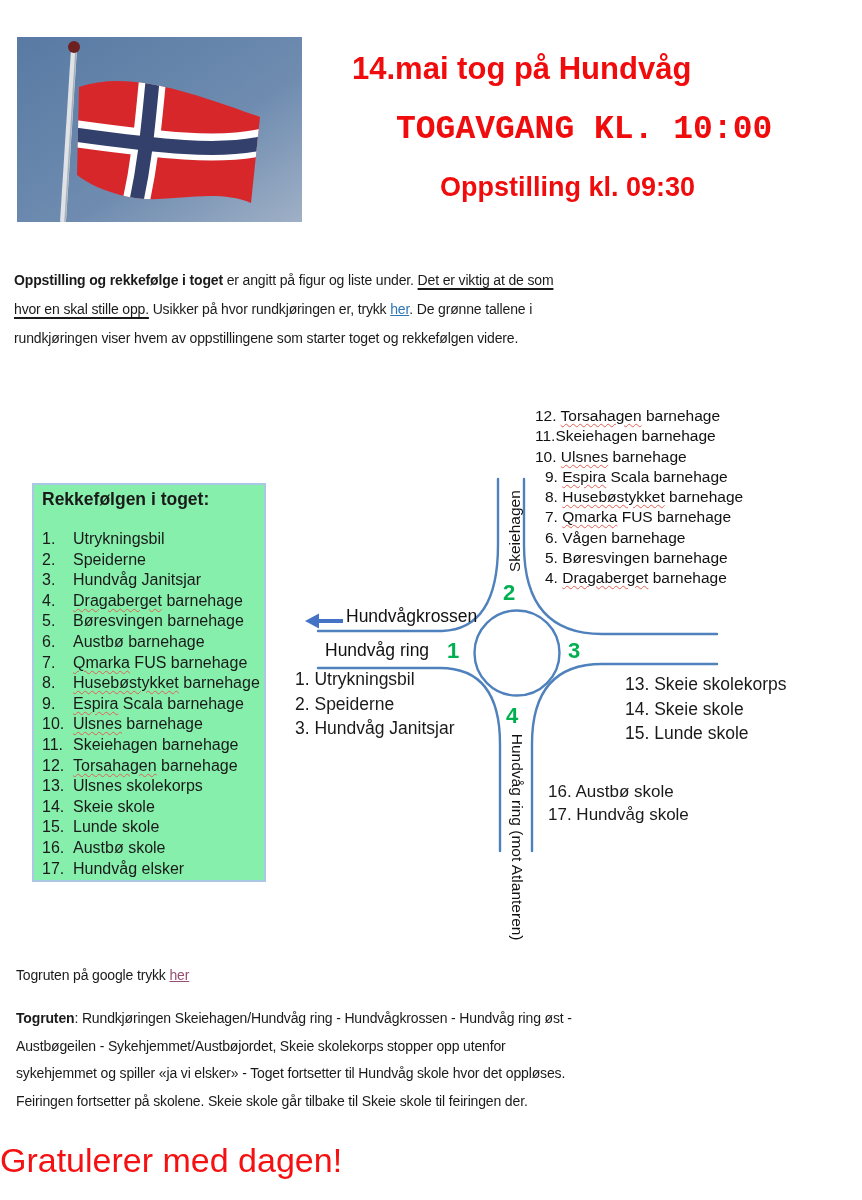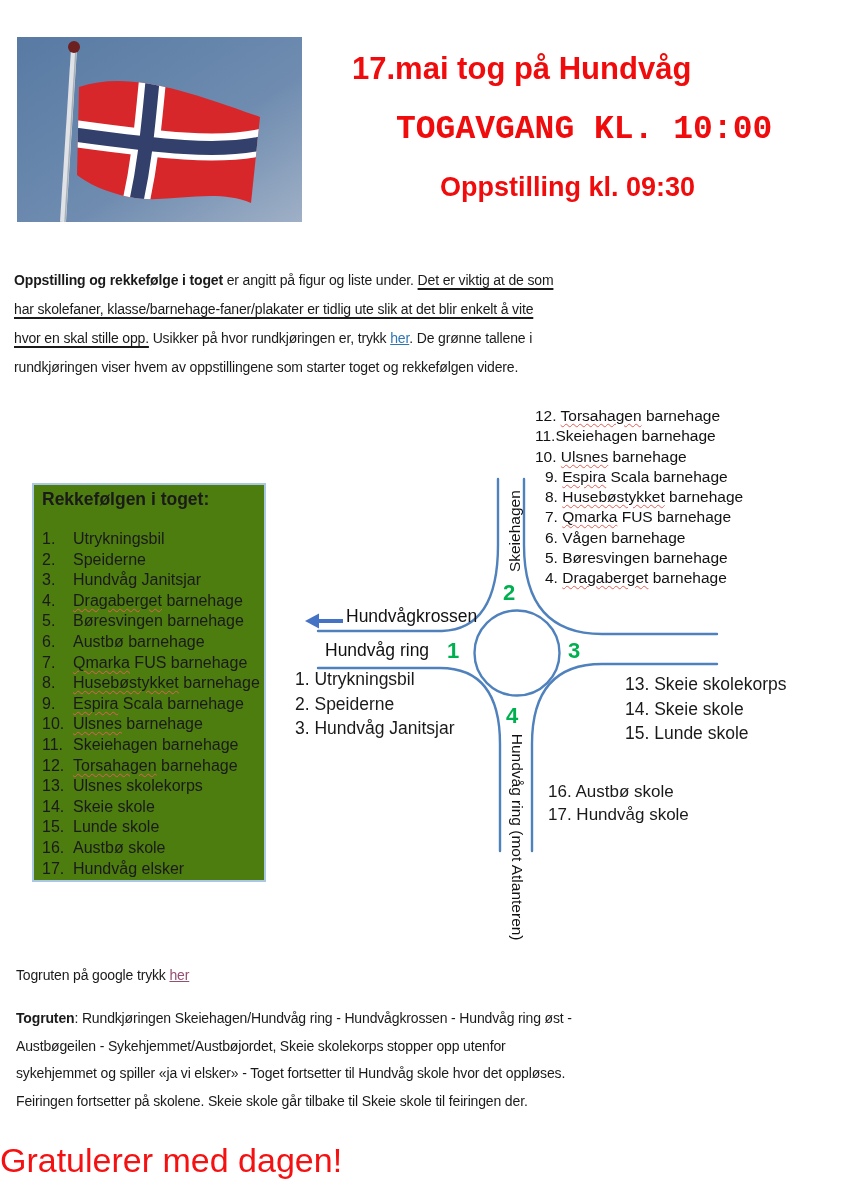--- a/index.html
+++ b/index.html
@@ -14,21 +14,21 @@
   .h3{left:440px;top:172px;font-size:27px;}
   .para{font-size:14px;letter-spacing:-0.15px;line-height:29px;white-space:nowrap;}
   .intro{left:14px;top:266px;}
   .b{font-weight:bold;}
   .u{text-decoration:underline;text-underline-offset:3px;text-decoration-thickness:1.5px;}
   .sq{text-decoration:underline wavy #e06055;text-decoration-thickness:1px;text-underline-offset:2px;}
   .link-b{color:#2e75b6;text-decoration:underline;cursor:pointer;}
   .link-v{color:#954f72;text-decoration:underline;cursor:pointer;}
   .order-box{
     left:32px;top:483px;width:234px;height:399px;
-    border:2px solid #aac8e4;background:#4d7c0f;box-sizing:border-box;
+    border:2px solid #aac8e4;background:#86efac;box-sizing:border-box;
   }
   .order-title{position:absolute;left:8px;top:4px;font-size:17.5px;font-weight:bold;white-space:nowrap;}
   .order-list{position:absolute;left:8px;top:44px;font-size:16px;line-height:20.6px;}
   .order-list .num{display:inline-block;width:31px;}
   .dia-label{font-size:17.5px;white-space:nowrap;color:#111;}
   .dia-small{font-size:15.5px;line-height:20.3px;white-space:nowrap;color:#111;}
   .green-num{font-size:22px;font-weight:bold;color:#00b050;white-space:nowrap;}
   .north-list{left:535px;top:406px;}
   .west-list{left:295px;top:667px;font-size:17.5px;line-height:24.5px;white-space:nowrap;}
   .east-list{left:625px;top:672px;font-size:17.5px;line-height:24.5px;white-space:nowrap;}
@@ -62,27 +62,26 @@
     <circle cx="57" cy="10" r="6" fill="#6d2020"></circle>
     <path d="M62,50 C110,34 165,52 243,80 L234,166 C195,150 150,168 112,160 C88,155 70,146 60,138 Z" fill="#d8272b"></path>
     <g clip-path="url(#flagclip)">
       <path d="M54,96 C140,108 205,116 250,104" stroke="#ffffff" stroke-width="27" fill="none"></path>
       <path d="M136,38 C131,90 128,125 118,170" stroke="#ffffff" stroke-width="27" fill="none"></path>
       <path d="M54,97 C140,109 205,117 250,105" stroke="#32406b" stroke-width="14" fill="none"></path>
       <path d="M136,39 C131,91 128,126 118,171" stroke="#32406b" stroke-width="14" fill="none"></path>
     </g>
   </svg>
 
-  <div class="abs red-h h1">17.mai tog på Hundvåg</div>
+  <div class="abs red-h h1">14.mai tog på Hundvåg</div>
   <div class="abs red-h h2">TOGAVGANG KL. 10:00</div>
   <div class="abs red-h h3">Oppstilling kl. 09:30</div>
 
   <div class="abs para intro">
       <div><span class="b"> Oppstilling og rekkefølge i toget</span><span> er angitt på figur og liste under. </span><span class="u">Det er viktig at de som</span></div>
-      <div><span class="u">har skolefaner, klasse/barnehage-faner/plakater er tidlig ute slik at det blir enkelt å vite</span></div>
       <div><span class="u">hvor en skal stille opp.</span><span> Usikker på hvor rundkjøringen er, trykk </span><span class="link-b">her</span><span>. De grønne tallene i</span></div>
       <div><span>rundkjøringen viser hvem av oppstillingene som starter toget og rekkefølgen videre.</span></div>
     </div>
 
   <div class="abs order-box">
     <div class="order-title">Rekkefølgen i toget:</div>
     <div class="order-list">
         <div><span class="num">1.</span><span>Utrykningsbil</span></div>
         <div><span class="num">2.</span><span>Speiderne</span></div>
         <div><span class="num">3.</span><span>Hundvåg Janitsjar</span></div>

